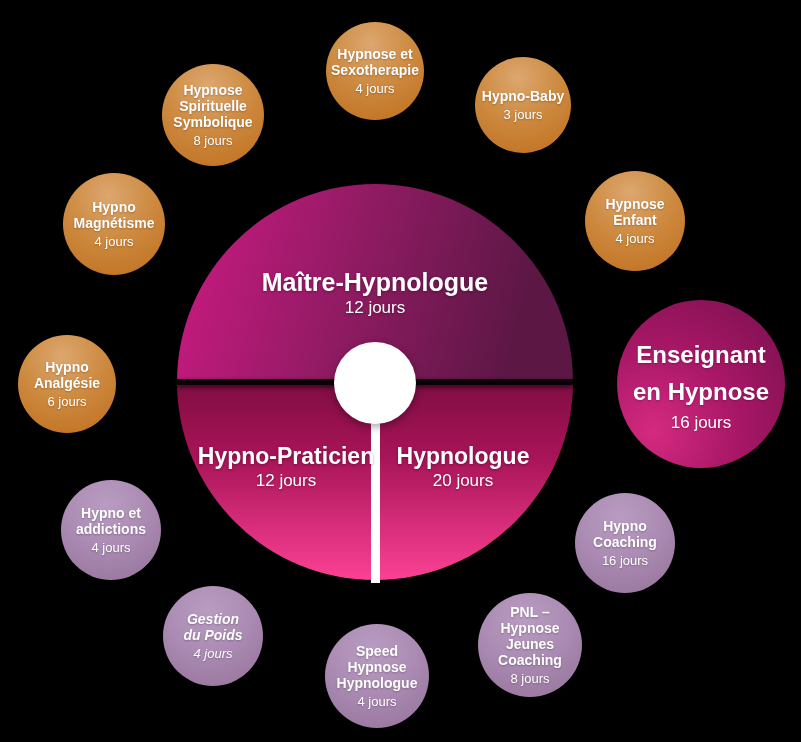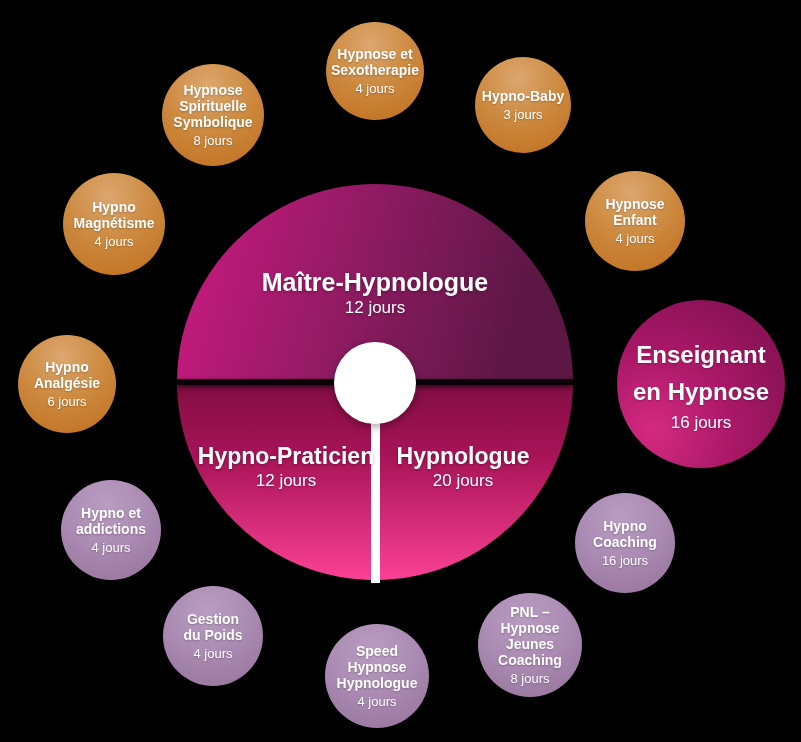--- a/index.html
+++ b/index.html
@@ -57,21 +57,21 @@
   .featured .t{font-size:24px;line-height:37px;}
   .featured .d{font-size:17px;line-height:21px;margin-top:2px;}
   
   .sat-sexo{left:326px;top:22px;width:98px;height:98px;}
   .sat-baby{left:475px;top:57px;width:96px;height:96px;}
   .sat-enfant{left:585px;top:171px;width:100px;height:100px;}
   .sat-enseignant{left:617px;top:300px;width:168px;height:168px;}
   .sat-coaching{left:575px;top:493px;width:100px;height:100px;}
   .sat-pnl{left:478px;top:593px;width:104px;height:104px;}
   .sat-speed{left:325px;top:624px;width:104px;height:104px;}
-  .sat-gestion{left:163px;top:586px;width:100px;height:100px;}
+  .sat-gestion{left:163px;top:586px;width:100px;height:100px;font-style:italic;}
   .sat-tabac{left:61px;top:480px;width:100px;height:100px;}
   .sat-analgesie{left:18px;top:335px;width:98px;height:98px;}
   .sat-magnetisme{left:63px;top:173px;width:102px;height:102px;}
   .sat-spirituelle{left:162px;top:64px;width:102px;height:102px;}
 </style>
 </head>
 <body>
 
 <div id="stage">
 

